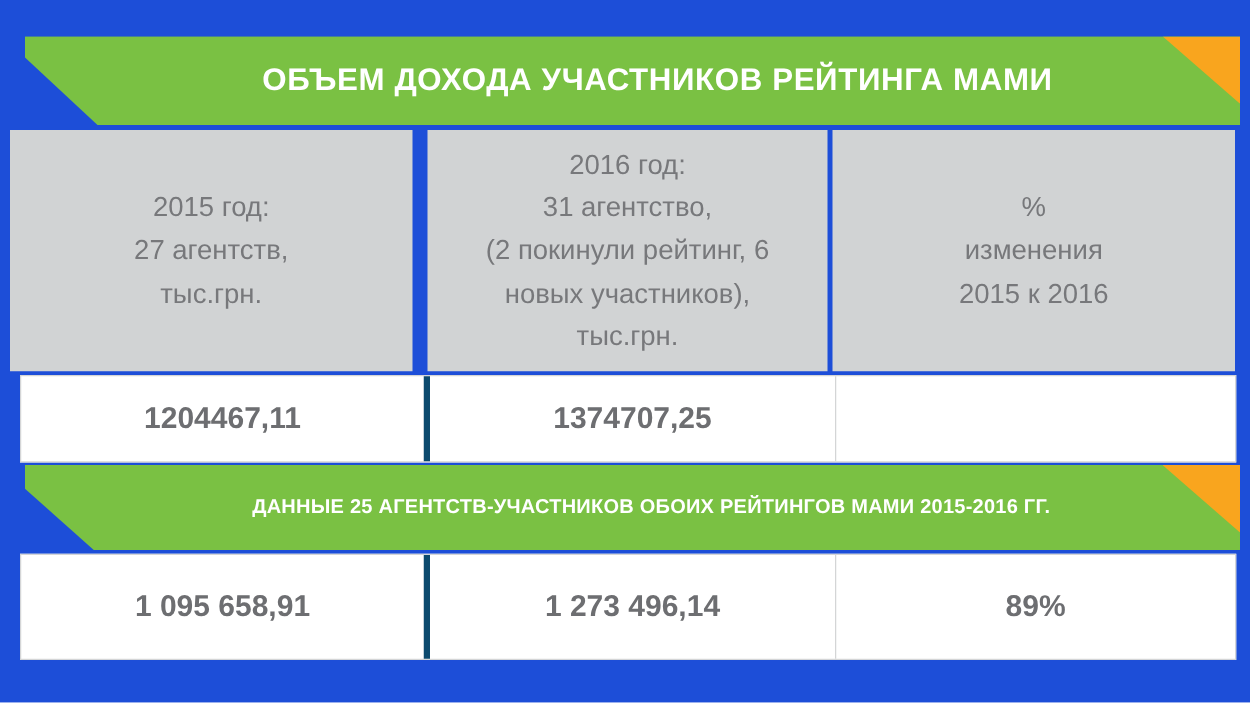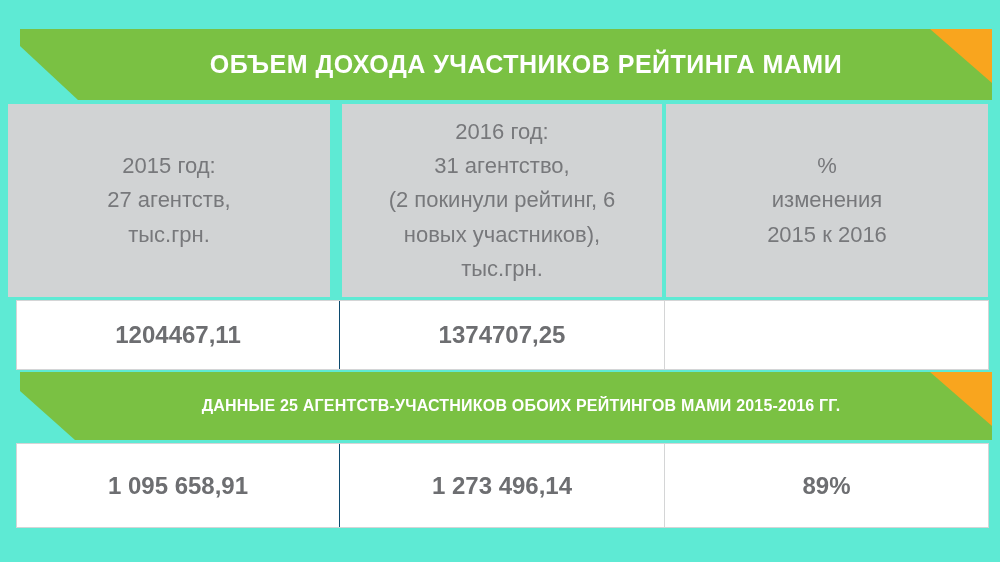--- a/index.html
+++ b/index.html
@@ -1,19 +1,19 @@
 <!DOCTYPE html>
 <html><head>
 <meta charset="utf-8">
 <style>
   html,body{margin:0;padding:0;background:#ffffff;}
   .canvas{
     position:relative;
     width:1000px;height:562px;
-    background:#5eead4;
+    background:#1d4ed8;
     font-family:"Liberation Sans","DejaVu Sans",sans-serif;
     overflow:hidden;
   }
   
   .banner{
     position:absolute;left:20px;width:972px;
     background:#7AC143;
     display:flex;align-items:center;justify-content:center;
   }
   .banner-1{top:29px;height:71px;clip-path:polygon(0 0,100% 0,100% 100%,58px 100%,0 17px);}
@@ -48,21 +48,21 @@
     display:flex;
     border:1px solid #D4D5D6;background:#ffffff;
   }
   .row-1{top:300px;height:68px;}
   .row-2{top:443px;height:83px;}
   .data-cell{
     display:flex;align-items:center;justify-content:center;
     color:#6D6E71;font-size:24px;font-weight:bold;
   }
   .dc-1{width:322px;}
-  .dc-2{width:324px;border-left:1px solid #0c4a6e;border-right:1px solid #D4D5D6;}
+  .dc-2{width:324px;border-left:5px solid #0c4a6e;border-right:1px solid #D4D5D6;}
   .dc-3{flex:1;}
 </style>
 </head>
 <body>
 
 <div class="canvas">
 
   <div class="banner banner-1">
     <div class="corner"></div>
     <div class="banner-title">ОБЪЕМ ДОХОДА УЧАСТНИКОВ РЕЙТИНГА МАМИ</div>

